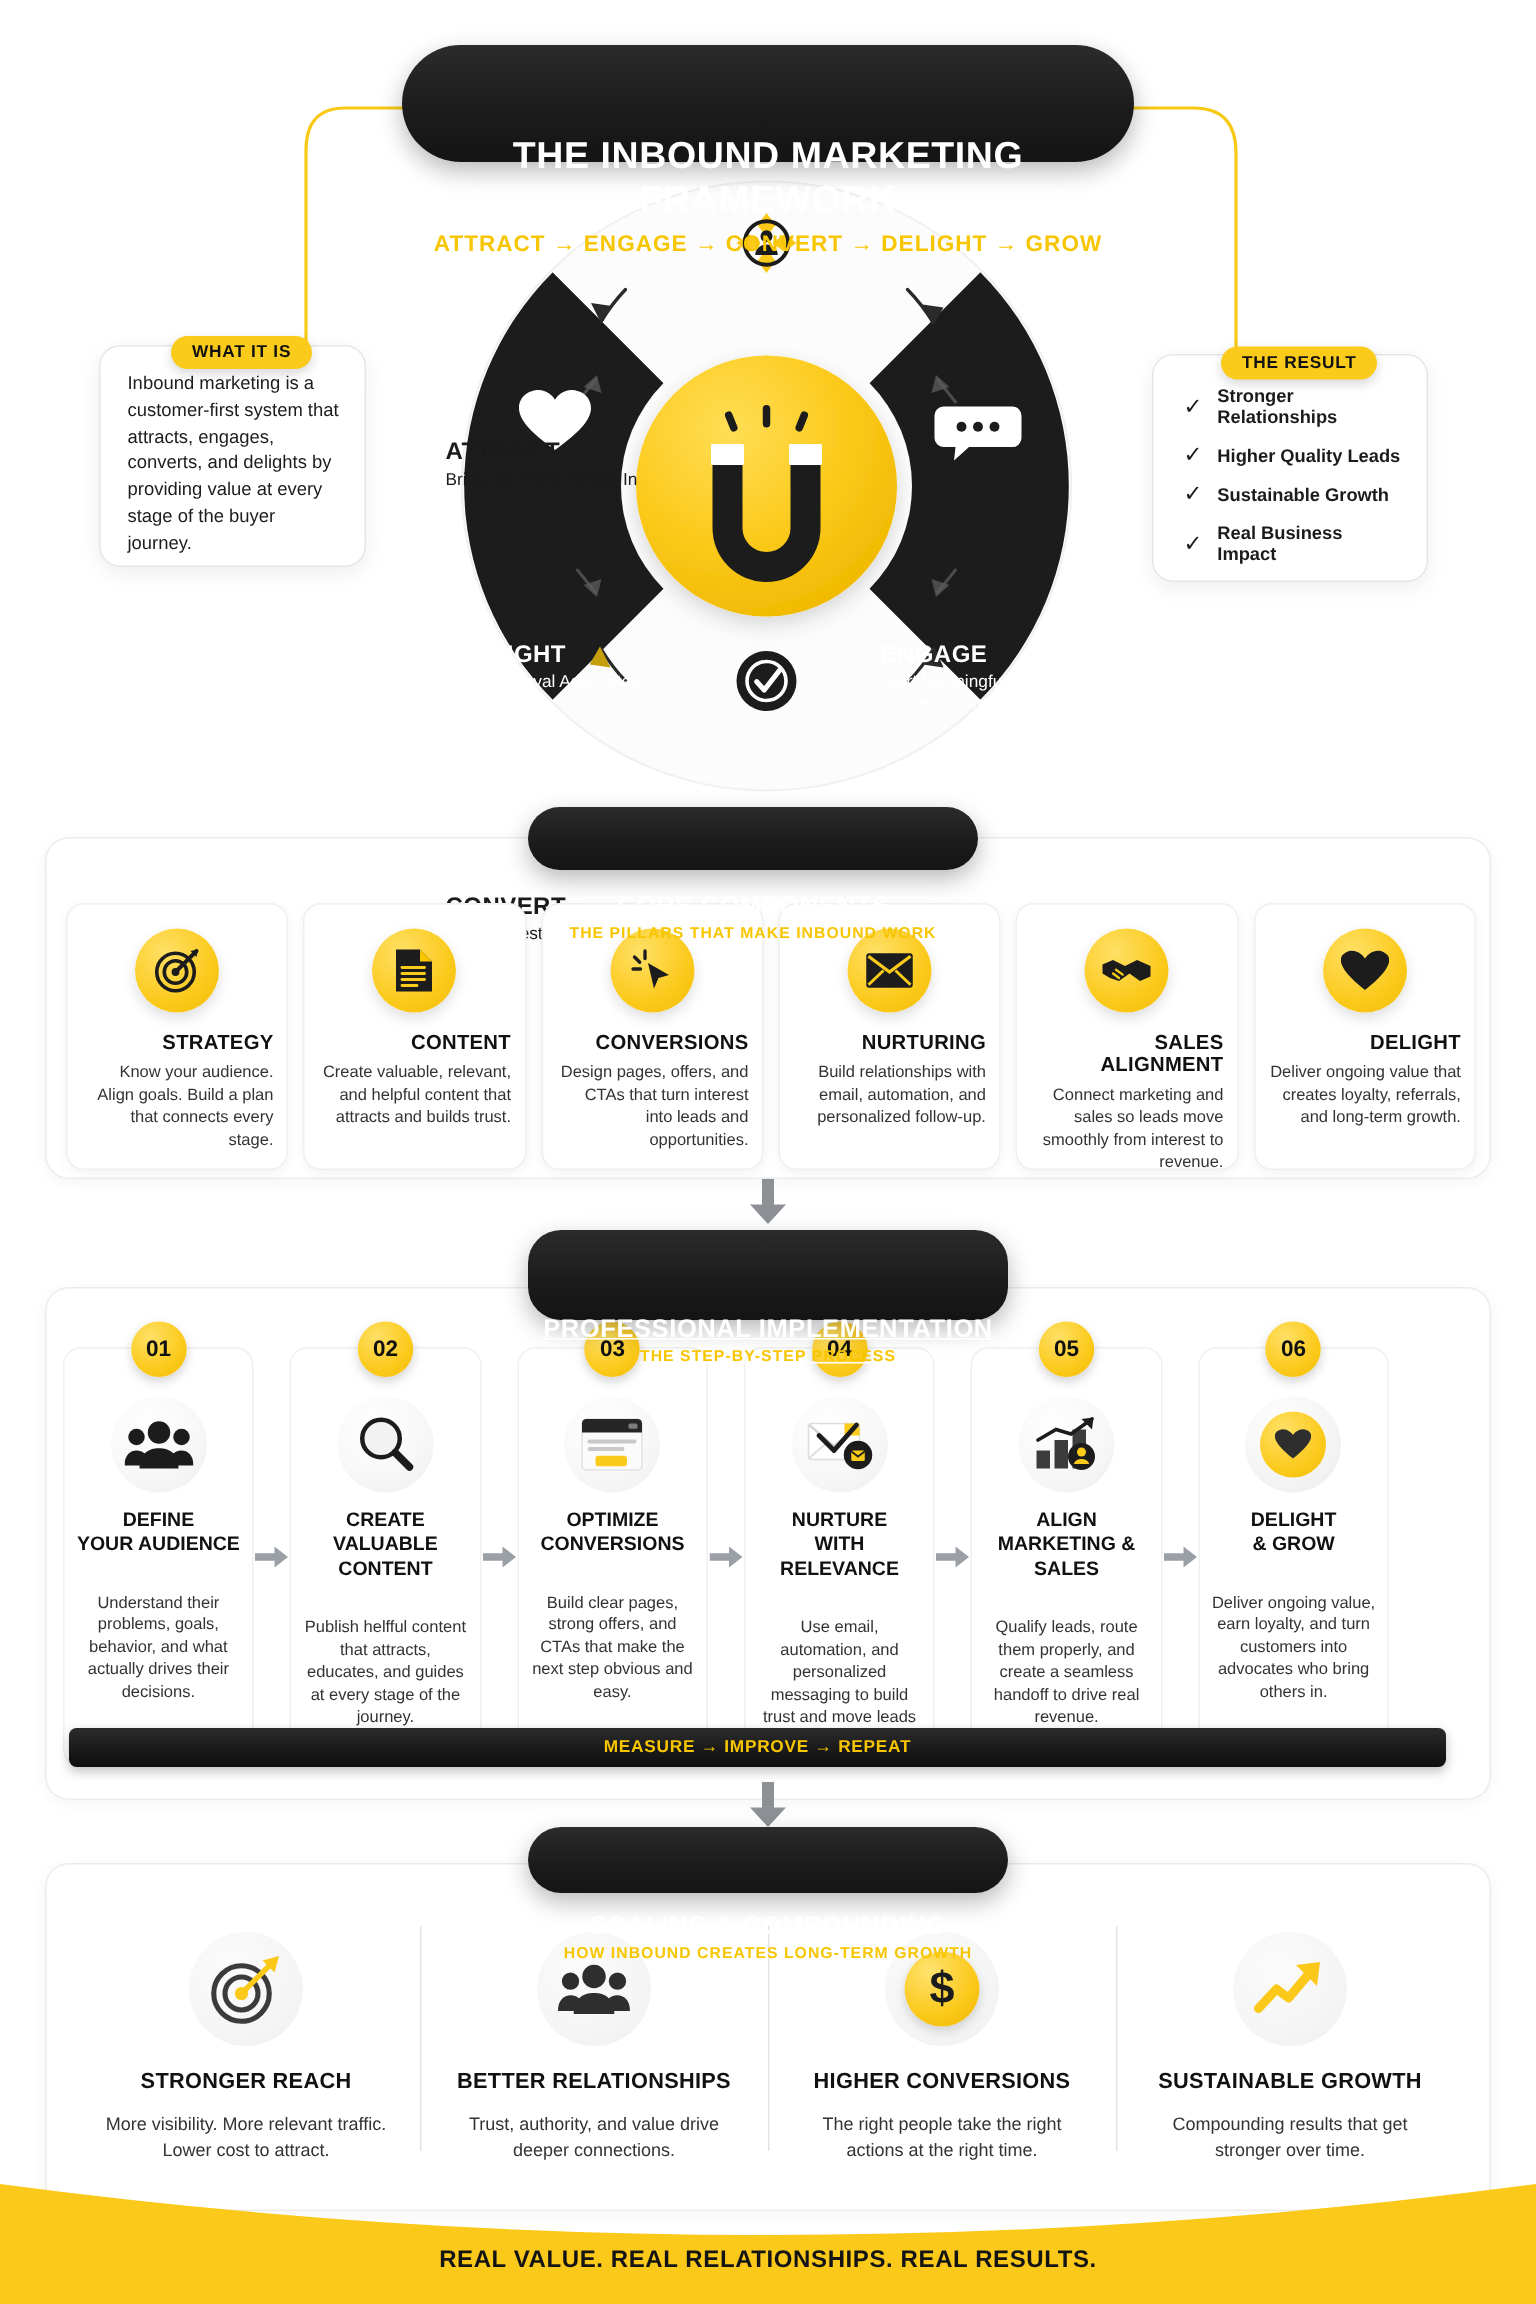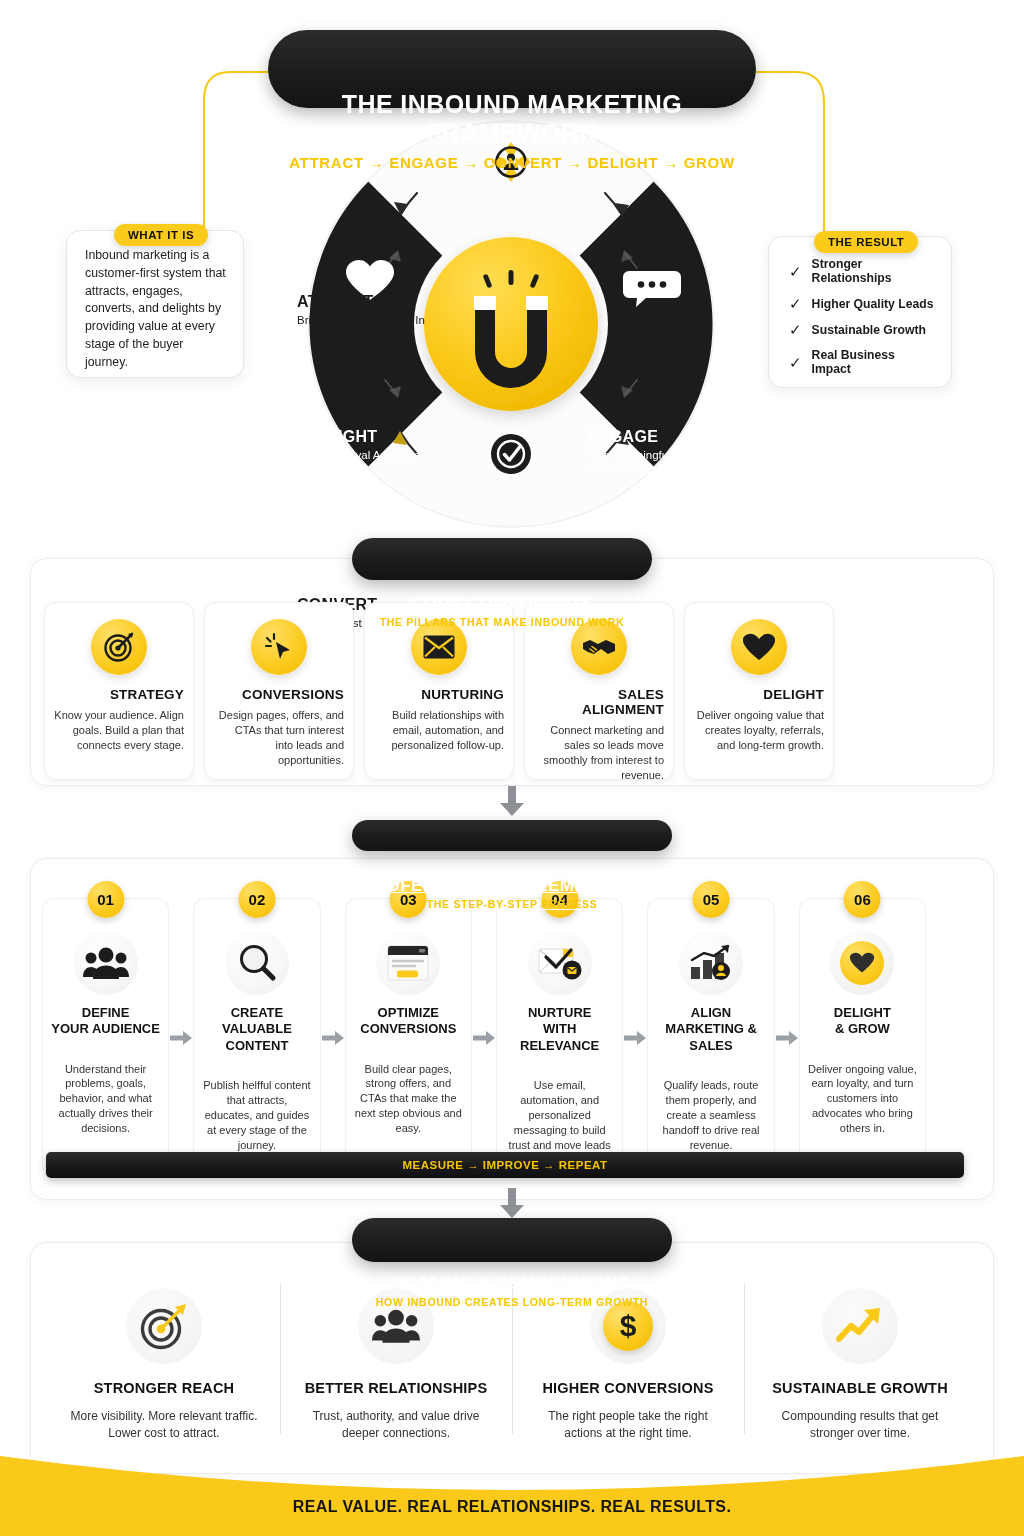--- a/index.html
+++ b/index.html
@@ -88,21 +88,21 @@
     margin:0 auto 12px; display:flex; align-items:center; justify-content:center;
     box-shadow:0 4px 9px rgba(0,0,0,.13);
   }
   .core-card .ct { font-size:13.5px; font-weight:bold; color:#111; letter-spacing:.2px; }
   .core-card .cd { font-size:11px; line-height:1.35; color:#333; margin-top:6px; }
 
   .down-arrow { position:absolute; z-index:5; }
 
   
   #impl-panel { left:30px; top:858px; width:964px; height:342px; }
-  #impl-pill  { left:352px; top:820px; width:320px; height:31px; border-radius:22px;text-decoration:underline; }
+  #impl-pill  { left:352px; top:820px; width:320px; height:60px; border-radius:22px;text-decoration:underline; }
   .step-row { position:absolute; left:42px; top:898px; width:884px; display:flex; z-index:4; }
   .step-card {
     width:140px; background:#fff; border:1px solid #f0f0f0; border-radius:12px;
     text-align:center; padding:26px 8px 10px; position:relative; min-height:242px;
   }
   .step-num {
     position:absolute; left:50%; top:-18px; transform:translateX(-50%);
     width:37px; height:37px; border-radius:50%;
     background: radial-gradient(circle at 35% 28%, #FFE066 0%, #FBC91A 62%, #F2BC08 100%);
     color:#111; font-weight:bold; font-size:15px; line-height:37px;
@@ -309,20 +309,36 @@
           <circle cx="15" cy="17" r="7.5" fill="none" stroke="#1c1c1c" stroke-width="2.4"></circle>
           <circle cx="15" cy="17" r="2.6" fill="#1c1c1c"></circle>
           <path d="M15 17 L29 3" stroke="#1c1c1c" stroke-width="2.6" stroke-linecap="round"></path>
           <path d="M25 3 L30 2 L29 7 Z" fill="#1c1c1c"></path>
         </svg>
       </div>
       <div class="ct">STRATEGY</div>
       <div class="cd">Know your audience. Align goals. Build a plan that connects every stage.</div>
     </div>
 
+    <div class="core-card">
+      <div class="circ-icon">
+        <svg width="30" height="32" viewBox="0 0 30 32">
+          <path d="M3 2 H19 L27 10 V30 H3 Z" fill="#1c1c1c"></path>
+          <path d="M19 2 L27 10 H19 Z" fill="#F7C600"></path>
+          <g stroke="#FBCB1B" stroke-width="1.9" stroke-linecap="round">
+            <path d="M7 14 H22"></path>
+              <path d="M7 18 H22"></path>
+              <path d="M7 22 H22"></path>
+              <path d="M7 26 H17"></path>
+          </g>
+        </svg>
+      </div>
+      <div class="ct">CONTENT</div>
+      <div class="cd">Create valuable, relevant, and helpful content that attracts and builds trust.</div>
+    </div>
 
     <div class="core-card">
       <div class="circ-icon">
         <svg width="32" height="32" viewBox="0 0 32 32">
           <g stroke="#1c1c1c" stroke-width="2.2" stroke-linecap="round">
             <path d="M11 3 L11 8"></path>
               <path d="M4 7 L7.5 10.5"></path>
               <path d="M3 15 L8 15"></path>
           </g>
           <path d="M13 11 L27 19 L20 21 L17 28 Z" fill="#1c1c1c"></path>

